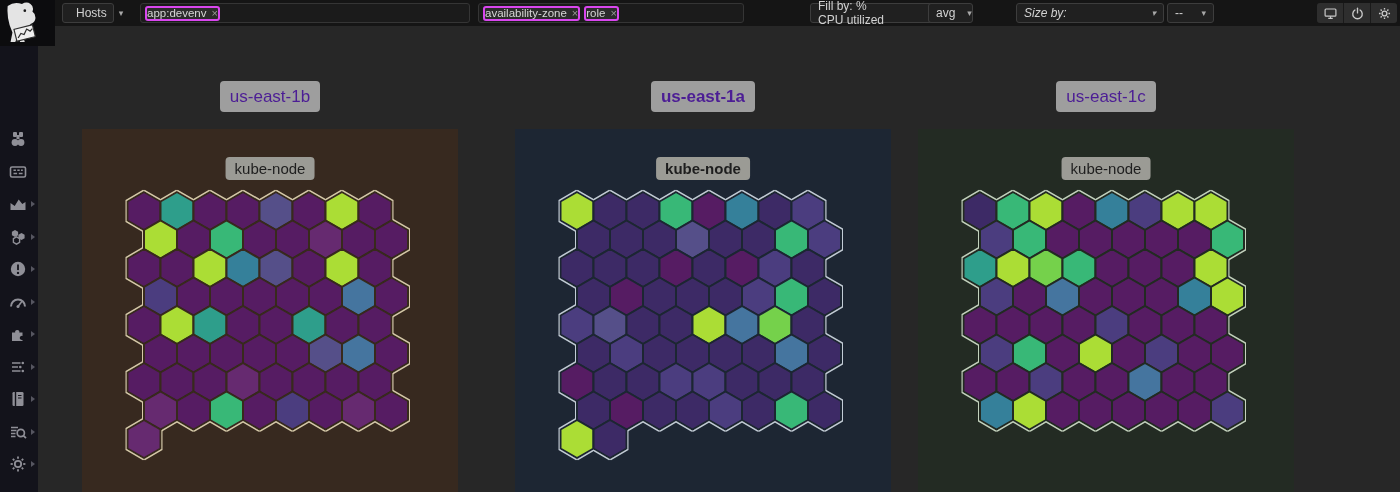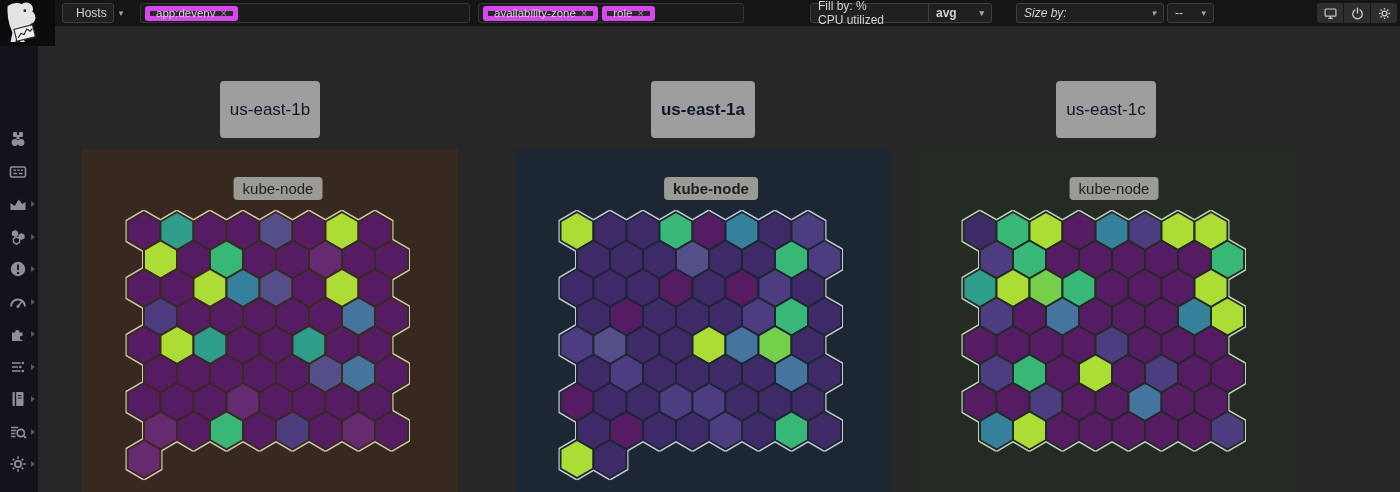--- a/index.html
+++ b/index.html
@@ -21,22 +21,22 @@
     background:#202020; border:1px solid #3d3d3d; border-radius:3px;
     font-size:12px; color:#d2d2d2; padding:0 7px; gap:6px; cursor:pointer;
   }
   .caret { font-size:9px; color:#a8a8a8; margin-left:auto; padding-left:6px; }
   .inputbox {
     background:#1b1b1b; border:1px solid #353535; border-radius:3px;
     padding:0 4px; gap:4px;
   }
   .tag {
     display:inline-flex; align-items:center; gap:5px;
-    background:#2b2b2b; border:5px solid #d946ef; border-radius:3px;
-    padding:0px 6px; font-size:11.5px; color:#d6d6d6; height:15px; line-height:14px;
+    background:#2b2b2b; border:2px solid #d946ef; border-radius:3px;
+    padding:0px 0; font-size:11.5px; color:#d6d6d6; height:15px; line-height:14px;
   }
   .tag .x { color:#9a9a9a; font-size:11px; cursor:pointer; }
   .icon16 { width:16px; height:16px; display:inline-block; color:#cfcfcf; }
   .icon16 svg, .icon15 svg { display:block; width:100%; height:100%; }
   .icon15 { width:15px; height:15px; display:inline-block; color:#c9c9c9; }
   .icon-group { display:flex; background:#1a1a1a; border-radius:3px; overflow:hidden; gap:1px; }
   .icon-btn {
     width:26px; height:20px; background:#2e2e2e; display:flex;
     align-items:center; justify-content:center; cursor:pointer;
   }
@@ -58,28 +58,28 @@
   .side-item .ic svg { display:block; width:100%; height:100%; }
   .chev {
     width:0; height:0; margin-left:3px;
     border-left:4px solid #565660;
     border-top:3.5px solid transparent; border-bottom:3.5px solid transparent;
   }
   
   .content { position:absolute; left:38px; top:26px; right:0; bottom:0; background:#272727; }
   .zone { position:absolute; top:55px; width:376px; display:flex; flex-direction:column; align-items:center; }
   .zone-label {
-    background:#9e9e9e; color:#0f172a; font-size:17px; line-height:21px;
-    padding:18px 10px; border-radius:4px; margin-bottom:11px; cursor:pointer;
+    background:#9e9e9e; color:#4c1d95; font-size:17px; line-height:21px;
+    padding:5px 10px; border-radius:4px; margin-bottom:17px; cursor:pointer;
   }
   .zone-panel { position:relative; width:376px; height:376px; }
   .group-label {
     position:absolute; top:28px; left:50%; transform:translateX(-50%);
     background:#9b9b95; color:#1e1e1e; font-size:15px; line-height:19px;
-    padding:2px 9px; border-radius:4px; cursor:pointer; z-index:2;margin-left:8px;
+    padding:2px 9px; border-radius:4px; cursor:pointer; z-index:2;
   }
   .hexsvg { position:absolute; left:0; top:0; }
 </style>
 </head>
 <body>
 
 <header class="topbar">
   <div class="tb-item btn" style="left:62px; width:52px;">
     <span class="icon16">
         <svg viewBox="0 0 20 20">
@@ -107,21 +107,21 @@
       <span>role</span>
       <span class="x">×</span>
     </span>
   </div>
 
   <div class="tb-item btn" style="left:810px; width:146px;gap:48px;">
     <span>Fill by: % CPU utilized</span>
     <span class="caret">▾</span>
   </div>
 
-  <div class="tb-item btn" style="left:928px; width:64px;font-weight:bold;">
+  <div class="tb-item btn" style="left:928px; width:45px;">
     <span>avg</span>
     <span class="caret">▾</span>
   </div>
 
   <div class="tb-item btn" style="left:1016px; width:148px;font-style:italic;">
     <span>Size by:</span>
     <span class="caret">▾</span>
   </div>
 
   <div class="tb-item btn" style="left:1167px; width:47px;">

